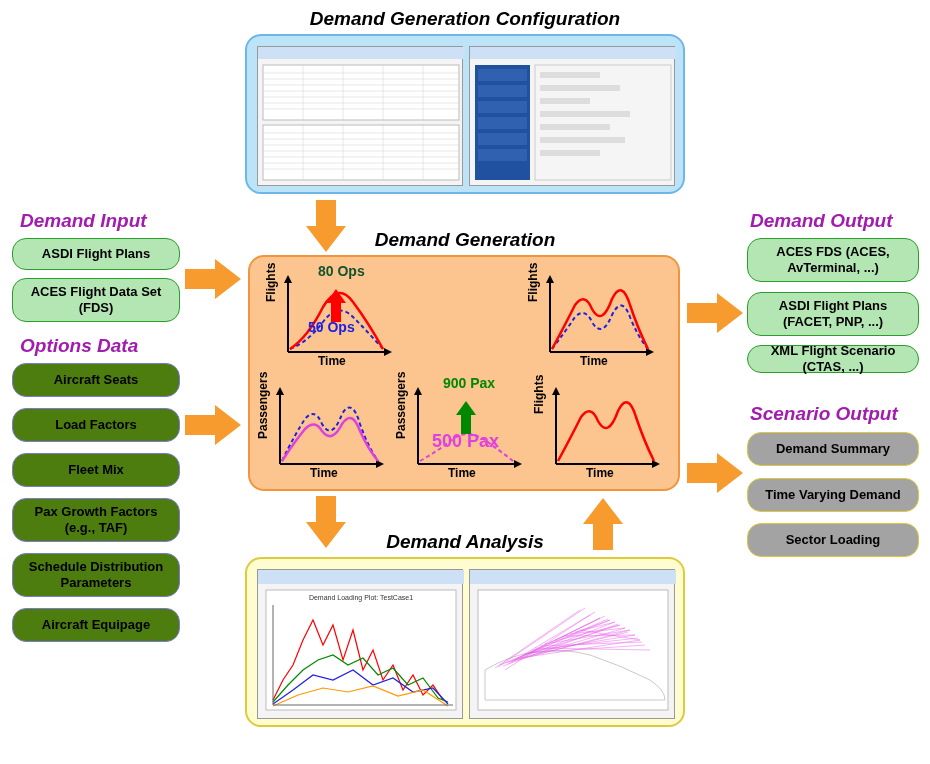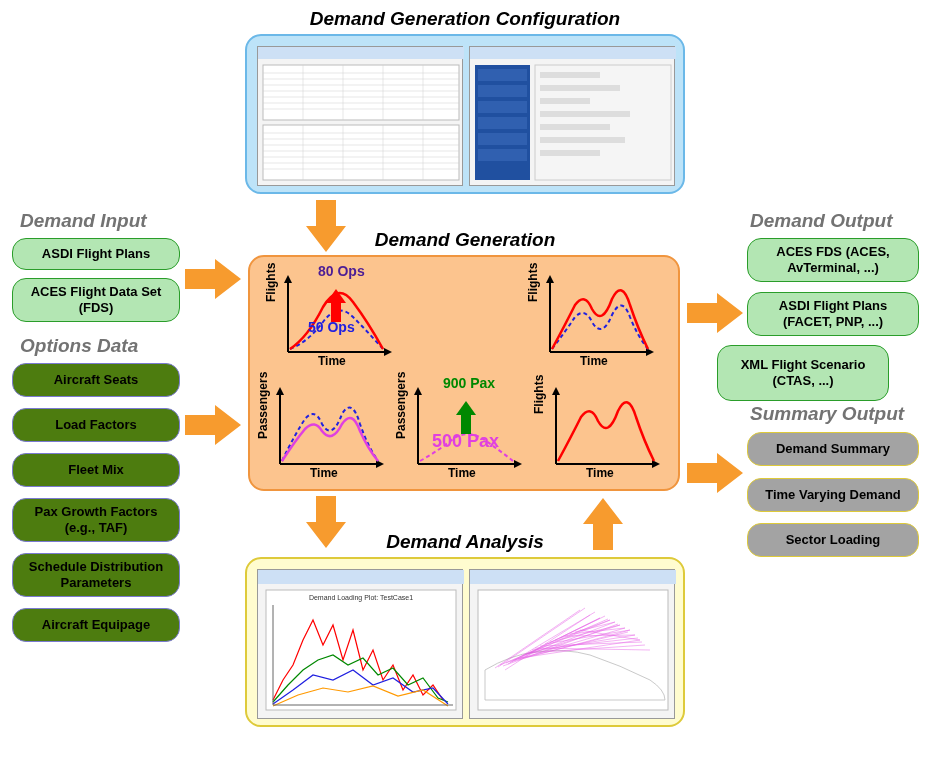--- a/index.html
+++ b/index.html
@@ -1,17 +1,17 @@
 <!DOCTYPE html>
 <html><head>
 <meta charset="utf-8">
 <style>
 body{margin:0;padding:0;font-family:Arial,sans-serif;width:930px;height:764px;position:relative;background:#fff;overflow:hidden}
 .title{font-weight:bold;font-style:italic;font-size:19px;color:#000;position:absolute;text-align:center}
-.section-title{font-weight:bold;font-style:italic;font-size:19px;color:#737373;position:absolute}
+.section-title{font-weight:bold;font-style:italic;font-size:19px;color:#a21caf;position:absolute}
 .pill{position:absolute;border-radius:14px;padding:8px 12px;font-weight:bold;font-size:13px;text-align:center;box-sizing:border-box;display:flex;align-items:center;justify-content:center;line-height:1.25}
 .pill.green{background:#b3e6b3;border:1.5px solid #2a9d2a}
 .pill.purple{background:#4d7c0f;border:1.5px solid #7a7ad0}
 .pill.yellow{background:#a3a3a3;border:1.5px solid #deca3a}
 .big-box{position:absolute;border-radius:16px;box-sizing:border-box}
 .blue-box{background:#bde3f8;border:2px solid #6bb8e8}
 .orange-box{background:#fcc48e;border:2px solid #f0953e}
 .yellow-box{background:#fffccf;border:2px solid #deca3a}
 .arrow{position:absolute}
 .axis-label{font-weight:bold;font-size:12px;position:absolute}
@@ -96,21 +96,21 @@
       <polygon points="20,8 16,16 24,16" fill="#000"></polygon>
       <line x1="20" y1="85" x2="120" y2="85" stroke="#000" stroke-width="2"></line>
       <polygon points="124,85 116,81 116,89" fill="#000"></polygon>
       <path d="M22,82 Q40,75 55,55 Q70,35 85,50 Q100,65 115,82" fill="none" stroke="#2020e0" stroke-width="2" stroke-dasharray="4,3"></path>
       <path d="M22,82 Q40,70 55,40 Q70,15 85,35 Q100,55 115,82" fill="none" stroke="#ff0000" stroke-width="2.5"></path>
       <line x1="68" y1="55" x2="68" y2="32" stroke="#ff0000" stroke-width="10"></line>
       <polygon points="68,22 58,36 78,36" fill="#ff0000"></polygon>
     </svg>
     <div class="axis-label" style="left:-4px;top:35px;transform:rotate(-90deg);transform-origin:left top">Flights</div>
     <div class="axis-label" style="left:50px;top:87px">Time</div>
-    <div style="position:absolute;left:50px;top:-4px;color:#4c1d95;font-weight:bold;font-size:14px">80 Ops</div>
+    <div style="position:absolute;left:50px;top:-4px;color:#14532d;font-weight:bold;font-size:14px">80 Ops</div>
     <div style="position:absolute;left:40px;top:52px;color:#2020e0;font-weight:bold;font-size:14px">50 Ops</div>
   </div>
 
   <div style="position:absolute;left:280px;top:10px;width:130px;height:100px">
     <svg width="130" height="100">
       <line x1="20" y1="12" x2="20" y2="85" stroke="#000" stroke-width="2"></line>
       <polygon points="20,8 16,16 24,16" fill="#000"></polygon>
       <line x1="20" y1="85" x2="120" y2="85" stroke="#000" stroke-width="2"></line>
       <polygon points="124,85 116,81 116,89" fill="#000"></polygon>
       <path d="M22,82 Q35,65 45,50 Q55,40 62,55 Q72,72 82,48 Q92,28 100,50 Q108,70 118,82" fill="none" stroke="#2020e0" stroke-width="2" stroke-dasharray="4,3"></path>
@@ -215,23 +215,23 @@
           <line x1="105" y1="62" x2="145" y2="52"></line>
           <line x1="110" y1="60" x2="170" y2="70"></line>
       </g>
     </svg>
   </div>
 </div>
 
 <div class="section-title" style="left:750px;top:210px">Demand Output</div>
 <div class="pill green" style="left:747px;top:238px;width:172px;height:44px">ACES FDS (ACES, AvTerminal, ...)</div>
 <div class="pill green" style="left:747px;top:292px;width:172px;height:44px">ASDI Flight Plans (FACET, PNP, ...)</div>
-<div class="pill green" style="left:717px;top:345px;width:172px;height:56px">XML Flight Scenario (CTAS, ...)</div>
-
-<div class="section-title" style="left:750px;top:403px">Summary Output</div>
+<div class="pill green" style="left:747px;top:345px;width:172px;height:28px">XML Flight Scenario (CTAS, ...)</div>
+
+<div class="section-title" style="left:750px;top:403px">Scenario Output</div>
 <div class="pill yellow" style="left:747px;top:432px;width:172px;height:34px">Demand Summary</div>
 <div class="pill yellow" style="left:747px;top:478px;width:172px;height:34px">Time Varying Demand</div>
 <div class="pill yellow" style="left:747px;top:523px;width:172px;height:34px">Sector Loading</div>
 
 <svg class="arrow" style="left:185px;top:256px" width="58" height="46">
   <polygon points="0,13 30,13 30,3 56,23 30,43 30,33 0,33" fill="#f79b2e"></polygon>
 </svg>
 <svg class="arrow" style="left:185px;top:402px" width="58" height="46">
   <polygon points="0,13 30,13 30,3 56,23 30,43 30,33 0,33" fill="#f79b2e"></polygon>
 </svg>

